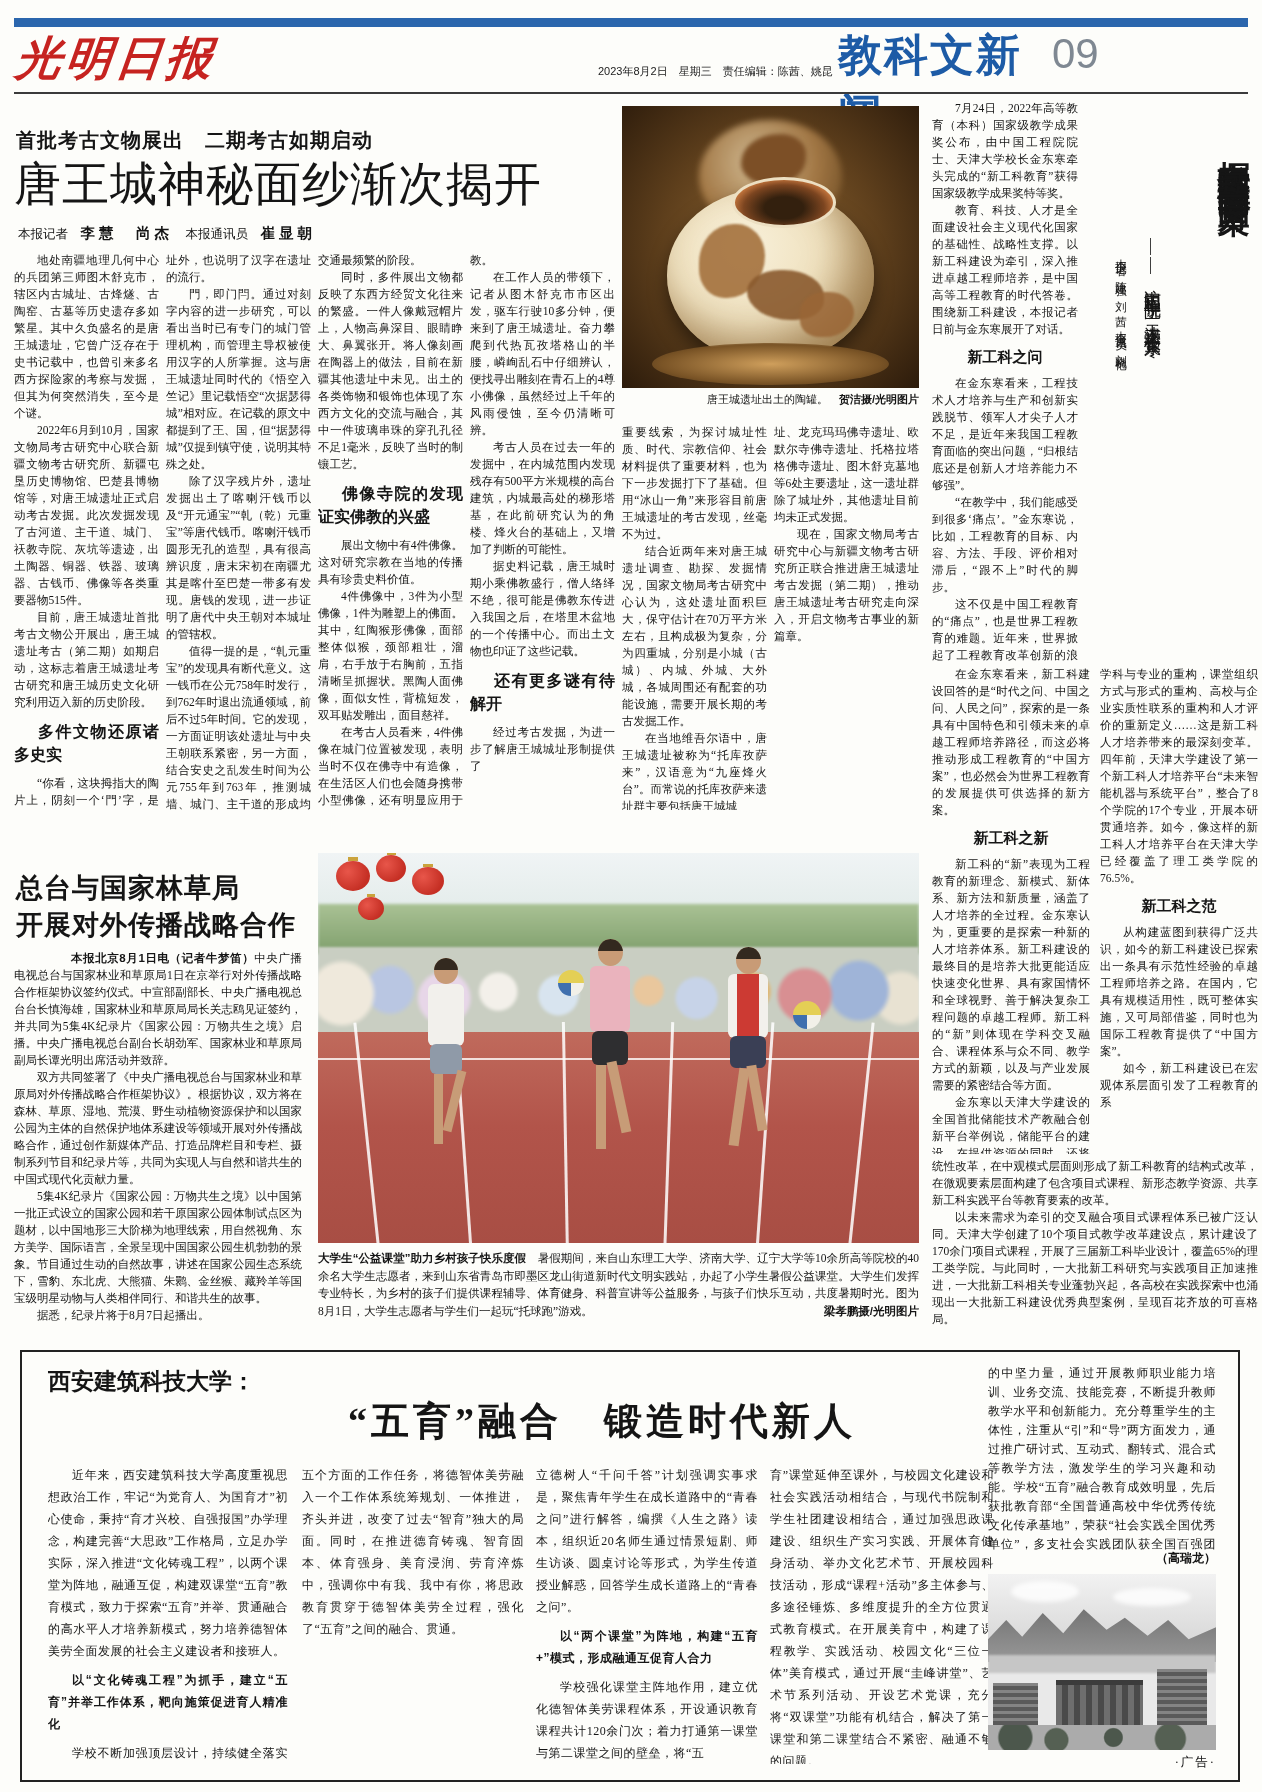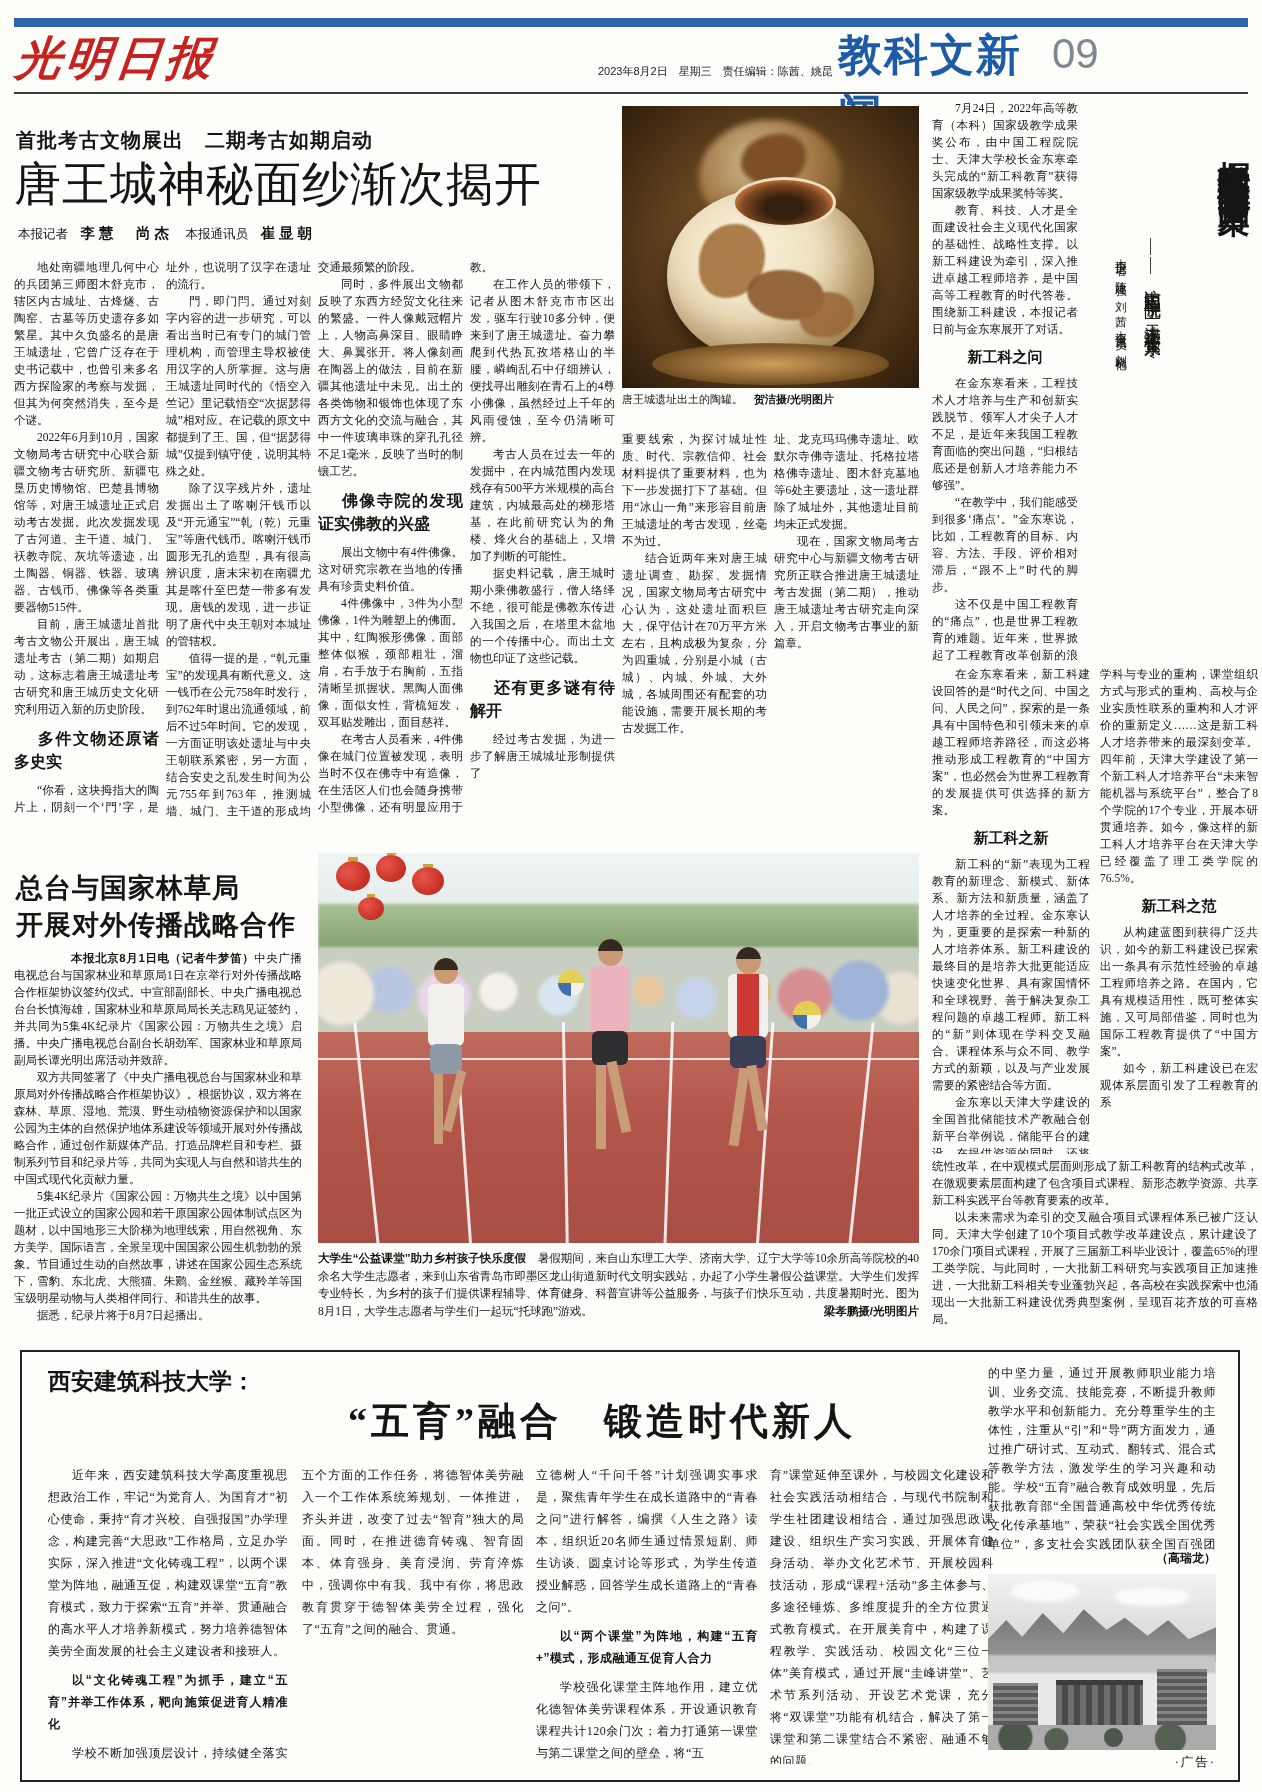--- a/index.html
+++ b/index.html
@@ -19,21 +19,21 @@
   #header-rule{left:14px;top:92px;width:1234px;height:2px;background:#3b3b3b;}
   
   #tw-kicker{left:16px;top:127px;width:560px;height:26px;font-size:20px;font-weight:600;
              font-family:"Liberation Sans",sans-serif;letter-spacing:1px;}
   #tw-headline{left:14px;top:153px;width:604px;height:62px;font-size:47px;font-weight:normal;
              letter-spacing:1px;}
   #tw-byline{left:18px;top:224px;width:580px;height:20px;font-size:12.5px;}
   #tw-byline b{font-size:14.5px;letter-spacing:4px;}
   .bodytext{font-size:11.5px;line-height:17px;text-align:justify;overflow:hidden;}
   .bodytext p{margin:0;text-indent:2em;}
-  .twcol{width:145px;top:252px;height:558px;margin-top:7px;}
+  .twcol{width:145px;top:252px;height:558px;}
   #tw-c1{left:14px;} #tw-c2{left:166px;} #tw-c3{left:318px;} #tw-c4{left:470px;}
   #tw-c5{left:622px;top:424px;height:386px;} #tw-c6{left:774px;top:424px;height:386px;}
   .twsub{font-weight:bold;font-size:16px;line-height:23px;text-indent:1.5em !important;
          margin:9px 0 !important;font-family:"Liberation Sans",sans-serif;}
   
   #fig-pottery{left:622px;top:106px;width:297px;height:282px;overflow:hidden;
     background:radial-gradient(ellipse at 50% 48%,#8a6230 0%,#5e3f1c 52%,#2c1b0b 100%);}
   .pot-back{position:absolute;left:26%;top:5%;width:48%;height:40%;border-radius:50%;
     background:radial-gradient(circle at 40% 38%,#dcc69e 0%,#a87c48 55%,#6a4a22 95%);
     filter:blur(3px);opacity:.9;}
@@ -46,21 +46,21 @@
     background:radial-gradient(ellipse at 50% 62%,#33200e 28%,#7c4520 58%,#c9793f 76%,#ecd9b6 88%);
     border:3px solid #ecdfc2;}
   .pot-patch1{position:absolute;left:26%;top:42%;width:22%;height:26%;border-radius:55% 45% 60% 40%;
     background:#a4713d;filter:blur(1px);opacity:.9;}
   .pot-patch2{position:absolute;left:42%;top:58%;width:26%;height:18%;border-radius:45% 55% 40% 60%;
     background:#8a5a2e;filter:blur(1px);opacity:.9;}
   .pot-patch3{position:absolute;left:60%;top:66%;width:18%;height:16%;border-radius:50% 50% 60% 40%;
     background:#9a6636;filter:blur(1px);opacity:.85;}
   .pot-disc{position:absolute;left:10%;bottom:1%;width:80%;height:15%;border-radius:50%;
     background:radial-gradient(ellipse,#cf9f5c 0%,#7a5426 65%,rgba(40,24,8,0) 95%);}
-  #pottery-caption{left:622px;top:392px;width:297px;height:26px;font-size:11px;text-align:left;}
+  #pottery-caption{left:622px;top:392px;width:297px;height:26px;font-size:11px;text-align:right;}
   #pottery-caption b{font-family:"Liberation Sans",sans-serif;}
   
   #iv-colA{left:932px;top:100px;width:146px;height:562px;}
   #iv-colB{left:932px;top:666px;width:158px;height:488px;}
   #iv-colC{left:1100px;top:666px;width:158px;height:488px;}
   #iv-wide{left:932px;top:1158px;width:326px;height:174px;}
   .ivsub{font-weight:bold;font-size:15px;text-align:center;text-indent:0 !important;
          margin:10px 0 !important;font-family:"Liberation Sans",sans-serif;}
   .vtext{writing-mode:vertical-rl;}
   #iv-headline-v{left:1168px;top:135px;width:88px;height:545px;font-size:33px;font-weight:bold;
@@ -180,20 +180,21 @@
     <p style="text-indent:0">教。</p>
     <p>在工作人员的带领下，记者从图木舒克市市区出发，驱车行驶10多分钟，便来到了唐王城遗址。奋力攀爬到代热瓦孜塔格山的半腰，嶙峋乱石中仔细辨认，便找寻出雕刻在青石上的4尊小佛像，虽然经过上千年的风雨侵蚀，至今仍清晰可辨。</p>
     <p>考古人员在过去一年的发掘中，在内城范围内发现残存有500平方米规模的高台建筑，内城最高处的梯形塔基，在此前研究认为的角楼、烽火台的基础上，又增加了判断的可能性。</p>
     <p>据史料记载，唐王城时期小乘佛教盛行，僧人络绎不绝，很可能是佛教东传进入我国之后，在塔里木盆地的一个传播中心。而出土文物也印证了这些记载。</p>
     <p class="twsub">还有更多谜有待解开</p>
     <p>经过考古发掘，为进一步了解唐王城城址形制提供了</p>
   </div>
   <div class="abs bodytext twcol" id="tw-c5">
     <p style="text-indent:0">重要线索，为探讨城址性质、时代、宗教信仰、社会材料提供了重要材料，也为下一步发掘打下了基础。但用“冰山一角”来形容目前唐王城遗址的考古发现，丝毫不为过。</p>
     <p>结合近两年来对唐王城遗址调查、勘探、发掘情况，国家文物局考古研究中心认为，这处遗址面积巨大，保守估计在70万平方米左右，且构成极为复杂，分为四重城，分别是小城（古城）、内城、外城、大外城，各城周围还有配套的功能设施，需要开展长期的考古发掘工作。</p>
+    <p>在当地维吾尔语中，唐王城遗址被称为“托库孜萨来”，汉语意为“九座烽火台”。而常说的托库孜萨来遗址群主要包括唐王城城</p>
   </div>
   <div class="abs bodytext twcol" id="tw-c6">
     <p style="text-indent:0">址、龙克玛玛佛寺遗址、欧默尔寺佛寺遗址、托格拉塔格佛寺遗址、图木舒克墓地等6处主要遗址，这一遗址群除了城址外，其他遗址目前均未正式发掘。</p>
     <p>现在，国家文物局考古研究中心与新疆文物考古研究所正联合推进唐王城遗址考古发掘（第二期），推动唐王城遗址考古研究走向深入，开启文物考古事业的新篇章。</p>
   </div>
 
   <div class="abs" id="fig-pottery">
     <div class="pot-back"></div>
     <div class="pot-backpatch"></div>
     <div class="pot-main"></div>

